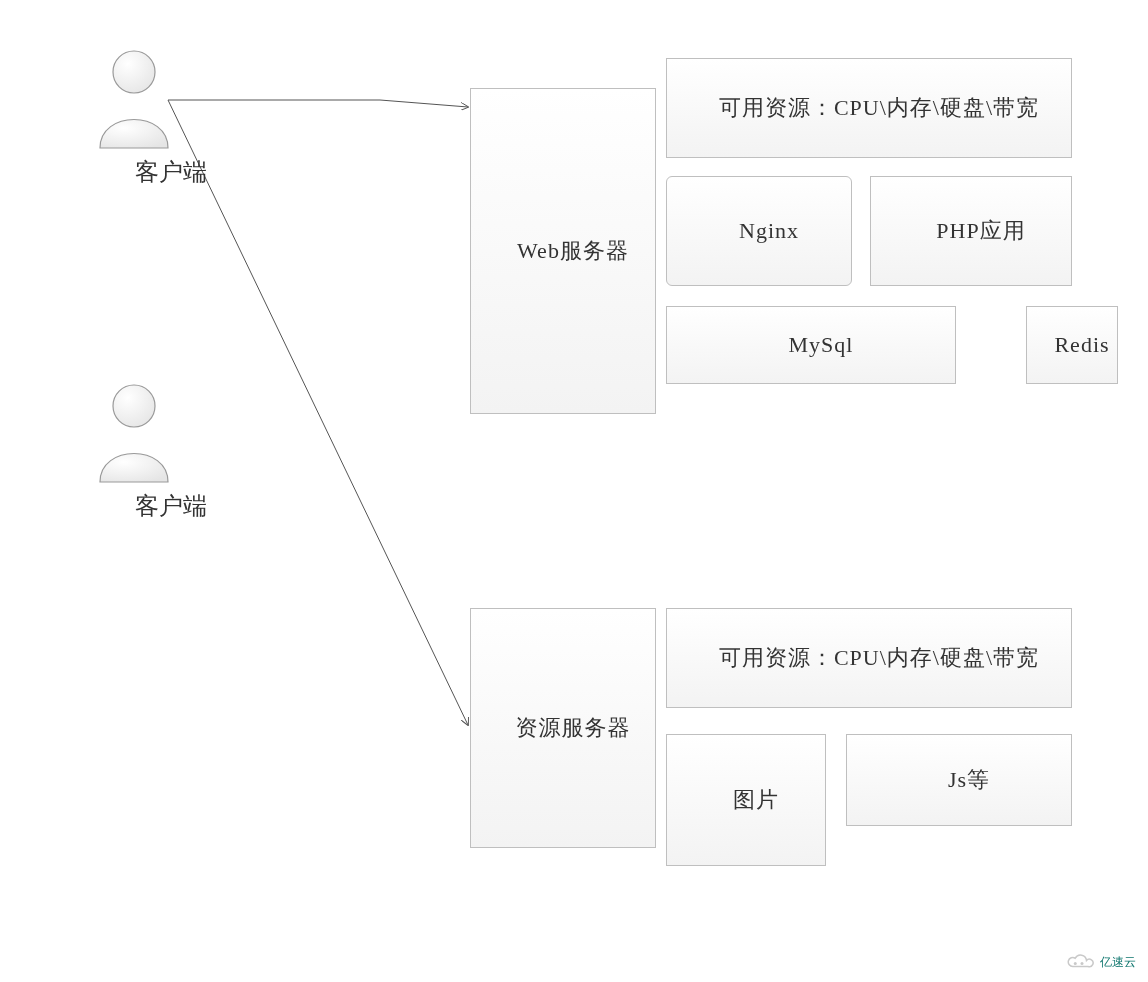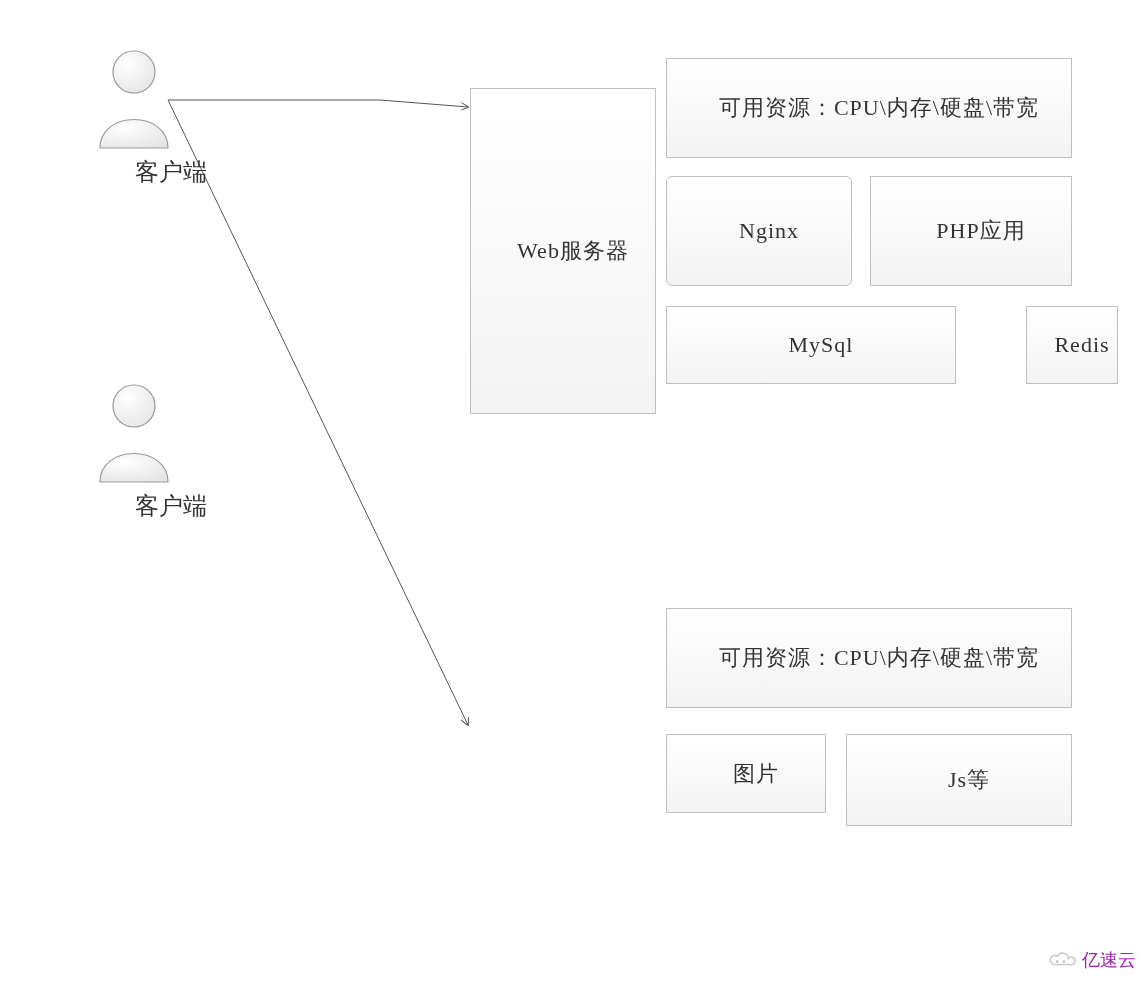--- a/index.html
+++ b/index.html
@@ -59,23 +59,23 @@
     stroke-width: 1;
     fill: none;
   }
   .watermark {
     position: absolute;
     right: 12px;
     bottom: 10px;
     display: flex;
     align-items: center;
     gap: 6px;
-    color: #a21caf;
+    color: #0f766e;
     font-family: Arial, "Microsoft YaHei", sans-serif;
-    font-size: 18px;
+    font-size: 12px;
   }
   .watermark svg {
     width: 30px;
     height: 20px;
   }
 </style>
 </head>
 <body>
 
 <div class="stage">
@@ -114,24 +114,25 @@
   <div class="box" style="left:666px; top:58px; width:406px; height:100px;">可用资源：CPU\内存\硬盘\带宽</div>
 
   <div class="box" style="left:666px; top:176px; width:186px; height:110px;border-radius:6px;">Nginx</div>
 
   <div class="box" style="left:870px; top:176px; width:202px; height:110px;">PHP应用</div>
 
   <div class="box" style="left:666px; top:306px; width:290px; height:78px;">MySql</div>
 
   <div class="box" style="left:1026px; top:306px; width:92px; height:78px;">Redis</div>
 
+  <div class="box" style="left:470px; top:608px; width:186px; height:240px;">资源服务器</div>
 
   <div class="box" style="left:666px; top:608px; width:406px; height:100px;">可用资源：CPU\内存\硬盘\带宽</div>
 
-  <div class="box" style="left:666px; top:734px; width:160px; height:79px;">图片</div>
+  <div class="box" style="left:666px; top:734px; width:160px; height:132px;">图片</div>
 
   <div class="box" style="left:846px; top:734px; width:226px; height:92px;">Js等</div>
 
   <div class="watermark">
     <svg viewBox="0 0 40 24">
       <path d="M12 18 a6 6 0 1 1 3 -11 a8 8 0 0 1 15 3 a5 5 0 1 1 2 8 Z" fill="none" stroke="#c9c9c9" stroke-width="2"></path>
       <circle cx="15" cy="14" r="2" fill="#c9c9c9"></circle>
       <circle cx="24" cy="14" r="2" fill="#c9c9c9"></circle>
     </svg>
     <span>亿速云</span>

